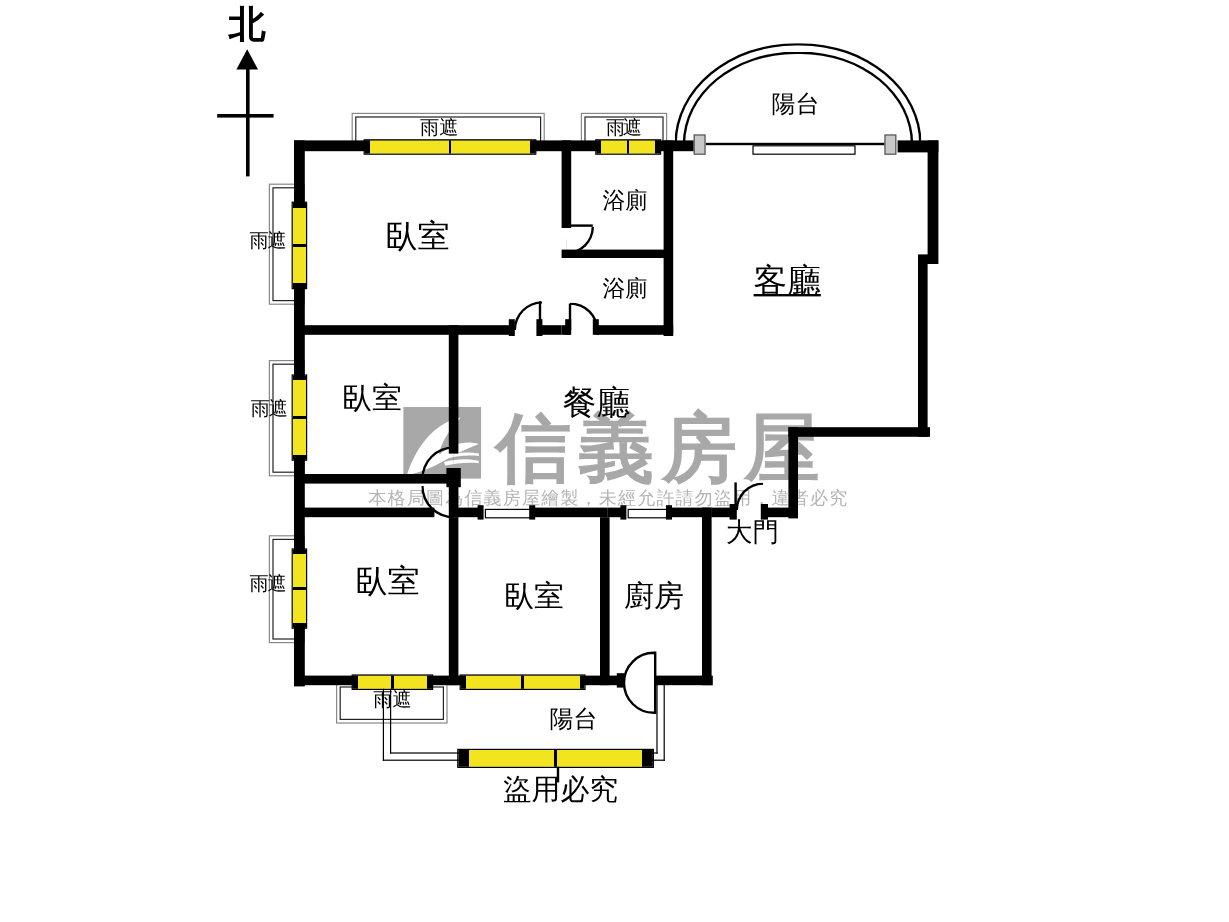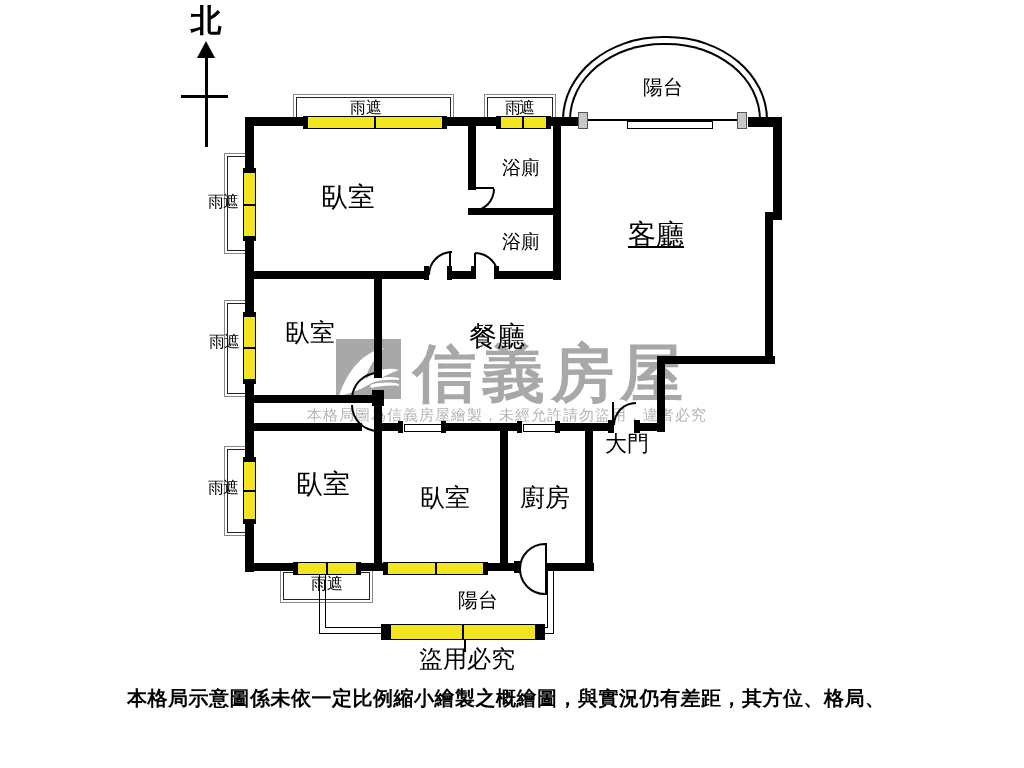--- a/index.html
+++ b/index.html
@@ -72,21 +72,20 @@
   <div class="lbl" style="left:409px;top:646px;width:116px;font-size:24px;">盜用必究</div>
   <div class="lbl" style="left:591px;top:432px;width:72px;font-size:22px;">大門</div>
 
   <div class="lbl" style="left:338px;top:99px;width:56px;font-size:16px;">雨遮</div>
   <div class="lbl" style="left:493px;top:99px;width:52px;font-size:16px;letter-spacing:-2px;">雨遮</div>
   <div class="lbl" style="left:202px;top:193px;width:42px;font-size:16px;letter-spacing:-1px;">雨遮</div>
   <div class="lbl" style="left:203px;top:333px;width:42px;font-size:16px;letter-spacing:-1px;">雨遮</div>
   <div class="lbl" style="left:202px;top:479px;width:42px;font-size:16px;letter-spacing:-1px;">雨遮</div>
   <div class="lbl" style="left:299px;top:575px;width:56px;font-size:16px;">雨遮</div>
 
-  <div class="disc" style="left:127px;top:685px;">本格局示意圖係未依一定比例縮小繪製之概繪圖，與實況仍有差距，其方位、格局、</div>
 <div class="wall" style="left: 245px; top: 117px; width: 334px; height: 9px;"></div>
     <div class="wall" style="left: 748px; top: 117px; width: 34px; height: 10px;"></div>
     <div class="wall" style="left: 245px; top: 117px; width: 9px; height: 455px;"></div>
     <div class="wall" style="left: 773px; top: 117px; width: 9px; height: 103px;"></div>
     <div class="wall" style="left: 765px; top: 212px; width: 12px; height: 8px;"></div>
     <div class="wall" style="left: 765px; top: 214px; width: 8px; height: 150px;"></div>
     <div class="wall" style="left: 657px; top: 356px; width: 118px; height: 8px;"></div>
     <div class="wall" style="left: 657px; top: 356px; width: 8px; height: 76px;"></div>
     <div class="wall" style="left: 245px; top: 423px; width: 117px; height: 8px;"></div>
     <div class="wall" style="left: 378px; top: 423px; width: 24px; height: 8px;"></div>

